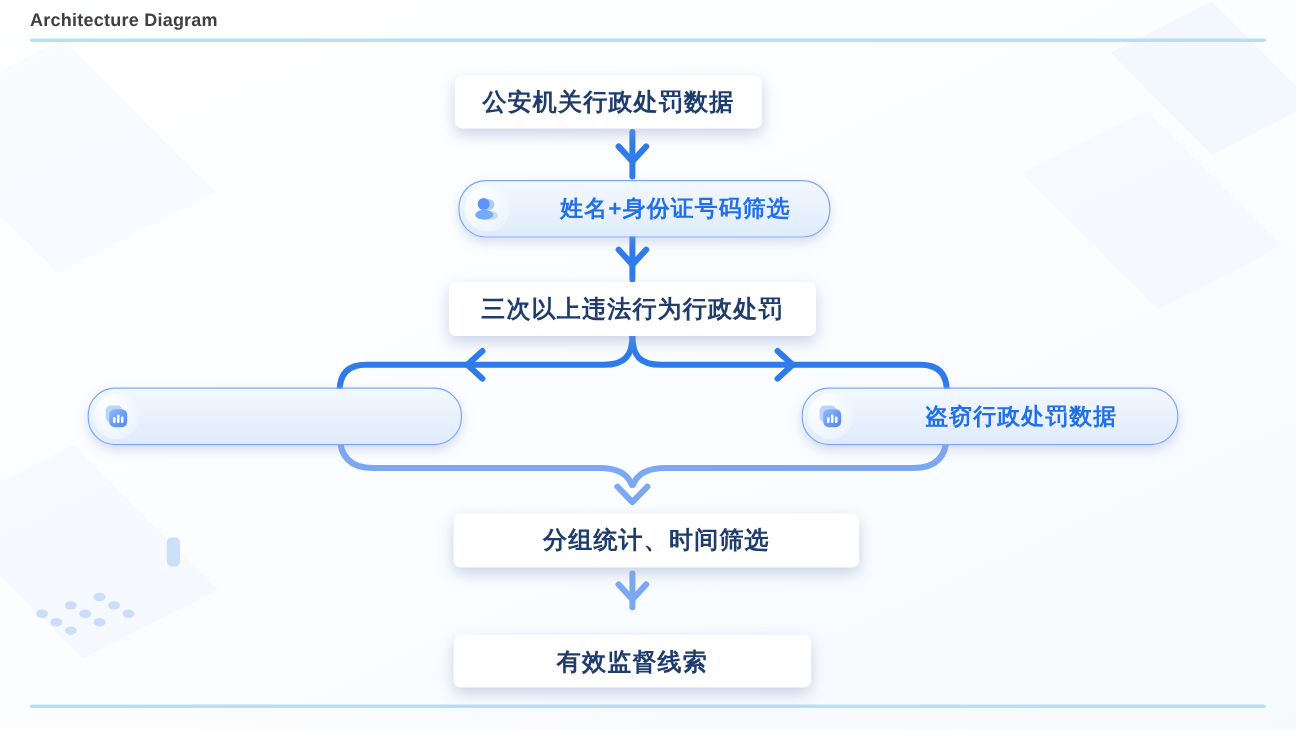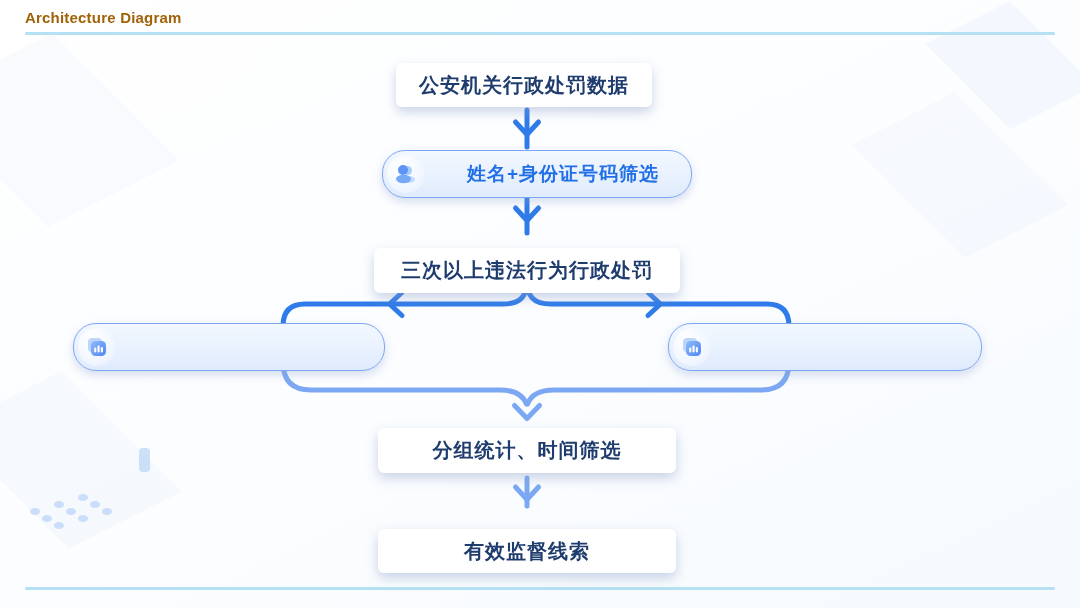--- a/index.html
+++ b/index.html
@@ -4,21 +4,21 @@
 <style>
   html,body{margin:0;padding:0;}
   body{
     width:1080px;height:608px;position:relative;overflow:hidden;
     font-family:"Liberation Sans","DejaVu Sans",sans-serif;
     background:linear-gradient(155deg,#ffffff 0%,#fbfdff 55%,#f6fafd 100%);
   }
   
   .page-title{
     position:absolute;left:25px;top:9px;
-    font-size:15px;font-weight:bold;color:#a16207;letter-spacing:.2px;
+    font-size:15px;font-weight:bold;color:#404040;letter-spacing:.2px;
   }
   .divider{
     position:absolute;left:25px;width:1030px;height:2.5px;
     background:#B6E0F4;border-radius:2px;
   }
   .divider.top{top:32px;}
   .divider.bottom{top:587px;}
 
   
   .flow-box{
@@ -90,37 +90,37 @@
 
     <path d="M283 345 L283 362 Q283 390 311 390 L500 390 C514 390 523 395 526.5 404"></path>
     <path d="M789 345 L789 362 Q789 390 761 390 L554 390 C540 390 531 395 527.5 404"></path>
     <path d="M514.5 405.5 L527 418.5 L539.5 405.5"></path>
 
     <path d="M527 478 V506"></path>
     <path d="M515.5 487 L527 499.5 L538.5 487"></path>
   </g>
 </svg>
 
-<div class="flow-box" style="left:396px;top:63px;width:256px;height:44px;">
+<div class="flow-box" style="left:379px;top:63px;width:256px;height:44px;">
   <span>公安机关行政处罚数据</span>
 </div>
 
 <div class="flow-pill" style="left:382px;top:150px;width:308px;height:46px;">
   <span class="icon-circle">
     <svg width="24" height="24" viewBox="0 0 24 24">
       <circle cx="13.5" cy="8.5" r="4.5" fill="#A9CBFA"></circle>
       <circle cx="9" cy="8" r="5" fill="#5B94F5"></circle>
       <ellipse cx="14.5" cy="17.5" rx="6.5" ry="3.6" fill="#C4DBFC"></ellipse>
       <ellipse cx="9.5" cy="17" rx="7.5" ry="4.2" fill="#76A9F7"></ellipse>
     </svg>
   </span>
   <span class="label">姓名+身份证号码筛选</span>
 </div>
 
-<div class="flow-box" style="left:374px;top:248px;width:306px;height:45px;">
+<div class="flow-box" style="left:374px;top:235px;width:306px;height:45px;">
   <span>三次以上违法行为行政处罚</span>
 </div>
 
 <div class="flow-pill" style="left:73px;top:323px;width:310px;height:46px;">
   <span class="icon-circle">
     <svg width="24" height="24" viewBox="0 0 24 24">
       <defs>
         <linearGradient id="gsq1" x1="0" y1="0" x2="1" y2="1">
           <stop offset="0" stop-color="#8FB9F9"></stop>
             <stop offset="1" stop-color="#4E86F3"></stop>
@@ -144,21 +144,22 @@
             <stop offset="1" stop-color="#4E86F3"></stop>
         </linearGradient>
       </defs>
       <rect x="3" y="3" width="14" height="14" rx="4" fill="#BCD6FB"></rect>
       <rect x="6" y="6" width="15" height="15" rx="4.5" fill="url(#gsq2)"></rect>
       <rect x="9.2" y="12.6" width="2.1" height="4.8" rx="1" fill="#ffffff"></rect>
       <rect x="12.5" y="10.4" width="2.1" height="7" rx="1" fill="#ffffff"></rect>
       <rect x="15.8" y="12" width="2.1" height="5.4" rx="1" fill="#ffffff"></rect>
     </svg>
   </span>
+  <span class="label">盗窃行政处罚数据</span>
 </div>
 
-<div class="flow-box" style="left:378px;top:428px;width:298px;height:45px;">
+<div class="flow-box" style="left:378px;top:428px;width:338px;height:45px;">
   <span>分组统计、时间筛选</span>
 </div>
 
 <div class="flow-box" style="left:378px;top:529px;width:298px;height:44px;">
   <span>有效监督线索</span>
 </div>
 
 </body></html>

